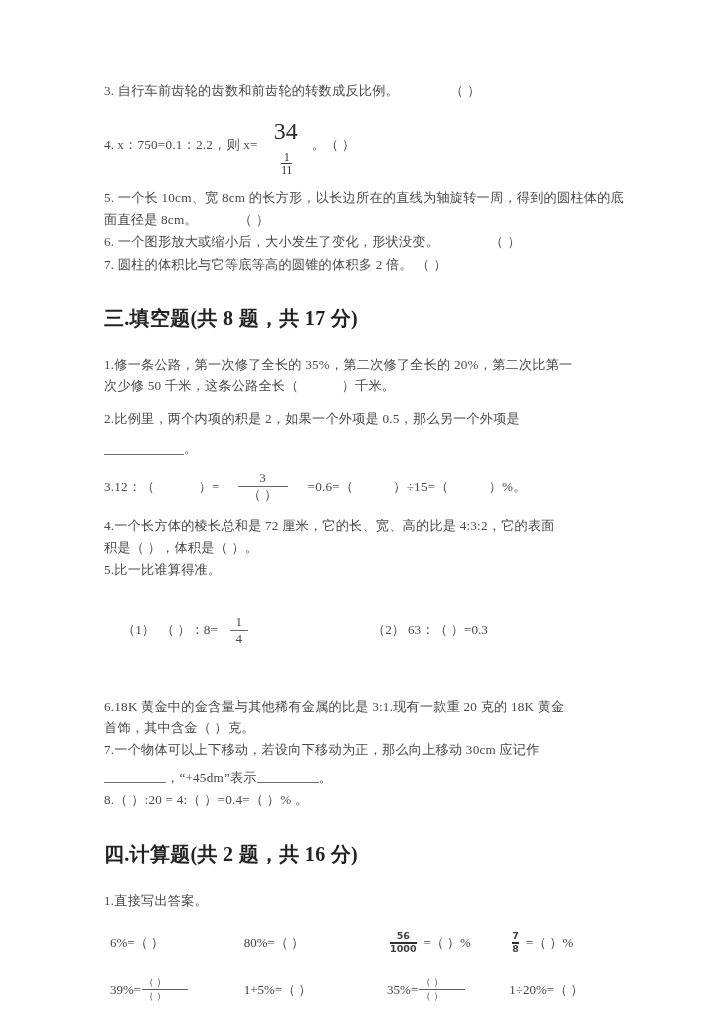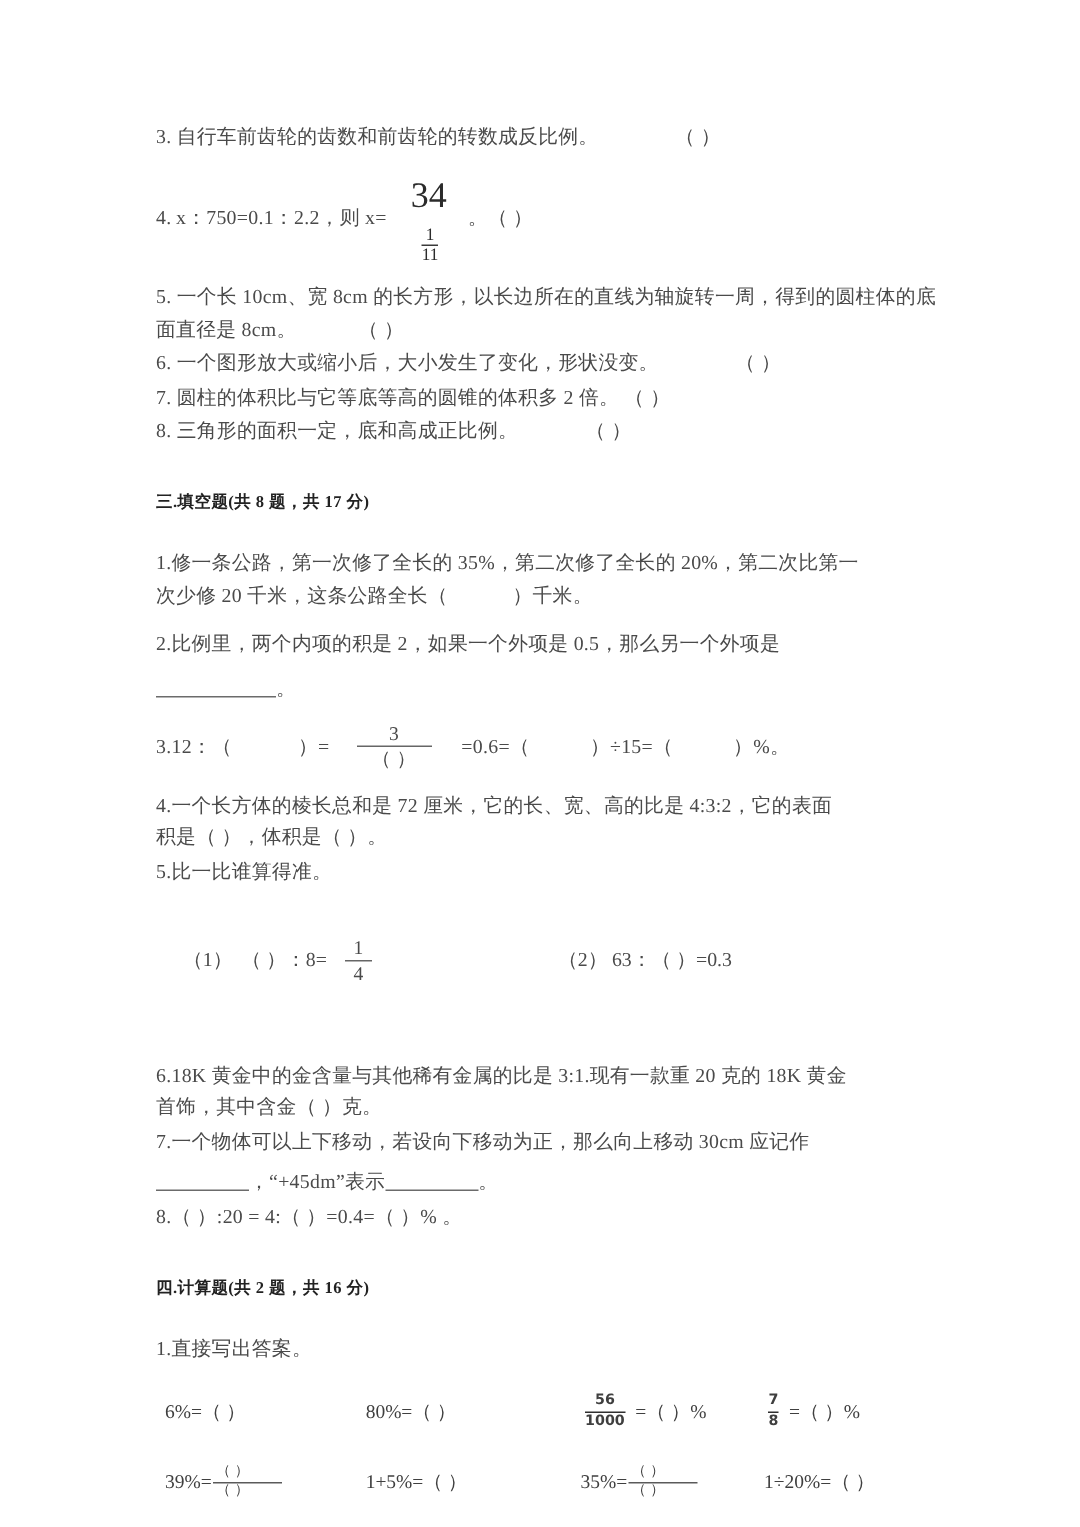--- a/index.html
+++ b/index.html
@@ -35,21 +35,21 @@
     letter-spacing: 0.2px;
     text-align: justify;
     margin: 0;
   }
   .q-sp { margin-top: 11px; }
   .q-tight { margin-top: 1px; }
 
   .blankparen { letter-spacing: 0.4px; }
 
   .heading {
-    font-size: 11px;
+    font-size: 20px;
     font-weight: bold;
     color: #222;
     letter-spacing: 0.3px;
     margin: 0;
   }
 
   .sec-gap-before { margin-top: 30px; }
   .sec-gap-after  { margin-top: 22px; }
 
   
@@ -205,32 +205,26 @@
       <span style="display:inline-block;width:44px;"></span>
       <span class="blankparen">（      ）</span>
     </div>
 
     <div class="q q-tight">
       <span>7.</span>
       <span>圆柱的体积比与它等底等高的圆锥的体积多 2 倍。</span>
       <span class="blankparen">（      ）</span>
     </div>
 
-    <div class="q q-tight">
-      <span>8.</span>
-      <span>三角形的面积一定，底和高成正比例。</span>
-      <span style="display:inline-block;width:38px;"></span>
-      <span class="blankparen">（      ）</span>
-    </div>
 
     <div class="heading sec-gap-before">三.填空题(共 8 题，共 17 分)</div>
 
     <div class="q sec-gap-after">1.修一条公路，第一次修了全长的 35%，第二次修了全长的 20%，第二次比第一</div>
     <div class="q">
-      <span>次少修 20 千米，这条公路全长（</span>
+      <span>次少修 50 千米，这条公路全长（</span>
       <span style="display:inline-block;width:36px;"></span>
       <span>）千米。</span>
     </div>
 
     <div class="q q-sp">2.比例里，两个内项的积是 2，如果一个外项是 0.5，那么另一个外项是</div>
     <div class="q" style="margin-top:9px;">
       <span class="ublank w80"></span><span>。</span>
     </div>
 
     <div class="q" style="margin-top:12px;display:flex;align-items:center;">

